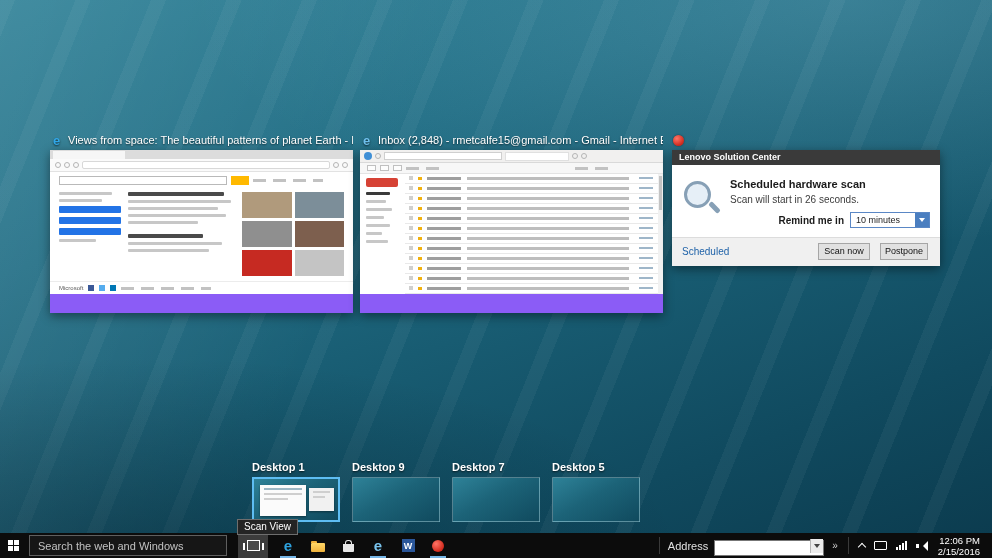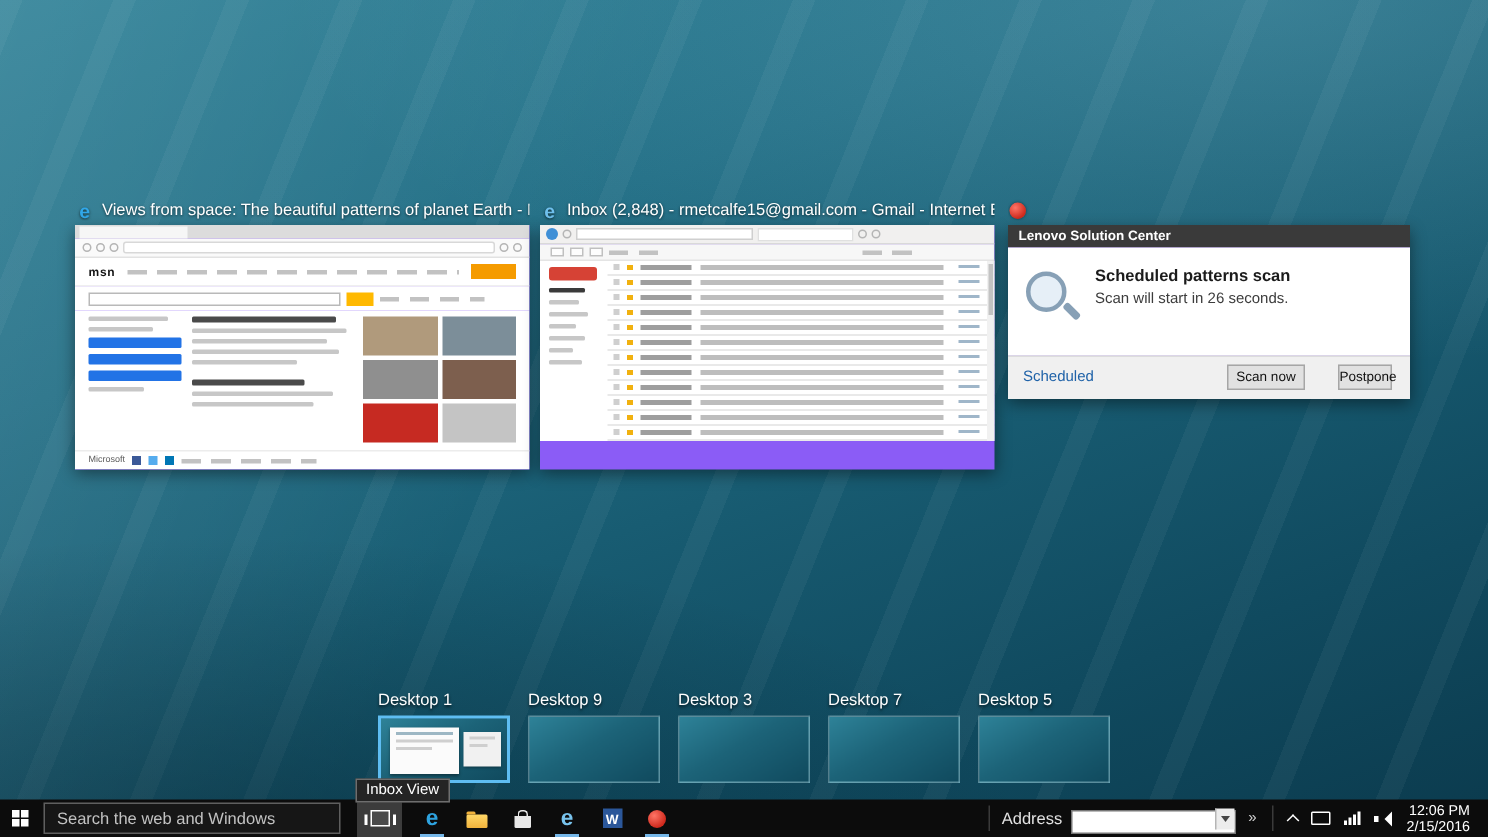--- a/index.html
+++ b/index.html
@@ -103,26 +103,26 @@
   .lsc-head { position:absolute; left:58px; top:13px; font-size:11px; font-weight:bold; color:#1b1b1b; }
   .lsc-sub { position:absolute; left:58px; top:29px; font-size:10px; color:#3c3c3c; }
   .lsc-remind { position:absolute; right:10px; top:47px; display:flex; align-items:center; gap:6px; }
   .lsc-remind-label { font-size:10px; font-weight:bold; color:#1b1b1b; }
   .lsc-select { position:relative; width:80px; height:16px; border:1px solid #5a87c5; background:#fff; font-size:9px; color:#222; line-height:14px; padding-left:5px; cursor:pointer; }
   .lsc-select-arrow { position:absolute; right:0; top:0; width:14px; height:14px; background:#4a7ec0; display:flex; align-items:center; justify-content:center; }
   .caret-down { width:0; height:0; border-left:3px solid transparent; border-right:3px solid transparent; border-top:4px solid #fff; }
   .lsc-footer { position:relative; height:29px; background:#f0f0f0; border-top:1px solid #dcdcdc; }
   .lsc-link { position:absolute; left:10px; top:8px; font-size:10px; color:#1f62a8; cursor:pointer; }
   .lsc-btn { position:absolute; top:5px; height:17px; background:#e1e1e1; border:1px solid #a6a6a6; font-size:9px; color:#111; text-align:center; line-height:15px; cursor:pointer; }
-  .lsc-scan { right:70px; width:52px; } .lsc-post { right:12px; width:36px; }
+  .lsc-scan { right:70px; width:52px; } .lsc-post { right:12px; width:48px; }
 
   
   .desktops { position:absolute; left:252px; top:461px; display:flex; gap:12px; }
   .desk { width:88px; cursor:pointer; }
-  .desk-label { font-size:11px; color:#fff; text-shadow:0 1px 2px rgba(0,0,0,.7); margin-bottom:4px; }
+  .desk-label { font-size:11px; color:#fff; text-shadow:0 1px 2px rgba(0,0,0,.7); margin-bottom:4px;font-weight:bold; }
   .desk-thumb { position:relative; width:88px; height:45px; border:1px solid rgba(255,255,255,.28);
     background:linear-gradient(150deg,#2e8298 0%, #1c6378 45%, #104a5e 100%); overflow:hidden; }
   .desk.selected .desk-thumb { border:2px solid #5ebdf2; }
   .mini-win { position:absolute; background:#fbfbfb; box-shadow:0 1px 2px rgba(0,0,0,.4); }
   .mini-a { left:6px; top:6px; width:46px; height:31px; }
   .mini-b { left:55px; top:9px; width:25px; height:23px; background:#f1f1f1; }
   .mini-line { height:2px; background:#cfcfcf; margin:3px 4px 0; }
   .mini-line.c { background:#9db7c4; }
 
   .new-desktop { position:absolute; left:922px; top:478px; width:66px; text-align:center; cursor:pointer; }
@@ -201,25 +201,20 @@
           <div class="e-tab"></div>
         </div>
       <div class="e-addr">
         <span class="nav-dot"></span>
           <span class="nav-dot"></span>
           <span class="nav-dot"></span>
         <span class="e-url"></span>
           <span class="nav-dot"></span>
           <span class="nav-dot"></span>
       </div>
-      <div class="msn-header">
-        <span class="msn-logo">msn</span>
-        <span class="hstripes"></span>
-        <span class="msn-signin"></span>
-      </div>
       <div class="msn-search-row">
         <span class="msn-search"></span>
         <span class="msn-search-btn"></span>
         <span class="hstripes" style="max-width:70px;"></span>
       </div>
       <div class="msn-content">
         <div class="col-left">
           <div class="tline" style="width:85%;"></div>
           <div class="tline" style="width:70%;"></div>
           <div class="blue-btn"></div>
@@ -306,22 +301,31 @@
     <div class="tv-title">
       <span class="tv-ico">
           <span class="lenovo-dot"></span>
         </span>
     </div>
     <div class="thumb">
       <div class="lsc-titlebar">Lenovo Solution Center</div>
       <div class="lsc-body">
         <div class="lsc-glass"></div>
         <div class="lsc-handle"></div>
-        <div class="lsc-head">Scheduled patterns scan</div>
+        <div class="lsc-head">Scheduled hardware scan</div>
         <div class="lsc-sub">Scan will start in 26 seconds.</div>
+        <div class="lsc-remind">
+          <span class="lsc-remind-label">Remind me in</span>
+          <span class="lsc-select">
+            <span>10  minutes</span>
+            <span class="lsc-select-arrow">
+                <span class="caret-down"></span>
+              </span>
+          </span>
+        </div>
       </div>
       <div class="lsc-footer">
         <span class="lsc-link">Scheduled</span>
         <span class="lsc-btn lsc-scan">Scan now</span>
         <span class="lsc-btn lsc-post">Postpone</span>
       </div>
     </div>
   </div>
 
   <div class="desktops">
@@ -337,35 +341,31 @@
           <div class="mini-line"></div>
             <div class="mini-line" style="width:12px;"></div>
         </div>
       </div>
     </div>
     <div class="desk">
       <div class="desk-label">Desktop 9</div>
       <div class="desk-thumb"></div>
     </div>
     <div class="desk">
-      <div class="desk-label">Desktop 3</div>
-      <div class="desk-thumb"></div>
-    </div>
-    <div class="desk">
       <div class="desk-label">Desktop 7</div>
       <div class="desk-thumb"></div>
     </div>
     <div class="desk">
       <div class="desk-label">Desktop 5</div>
       <div class="desk-thumb"></div>
     </div>
   </div>
 
 
-  <div class="tooltip">Inbox View</div>
+  <div class="tooltip">Scan View</div>
 
   <div class="taskbar">
     <div class="tb-start">
       <div class="winlogo">
           <span></span>
           <span></span>
           <span></span>
           <span></span>
         </div>
     </div>

